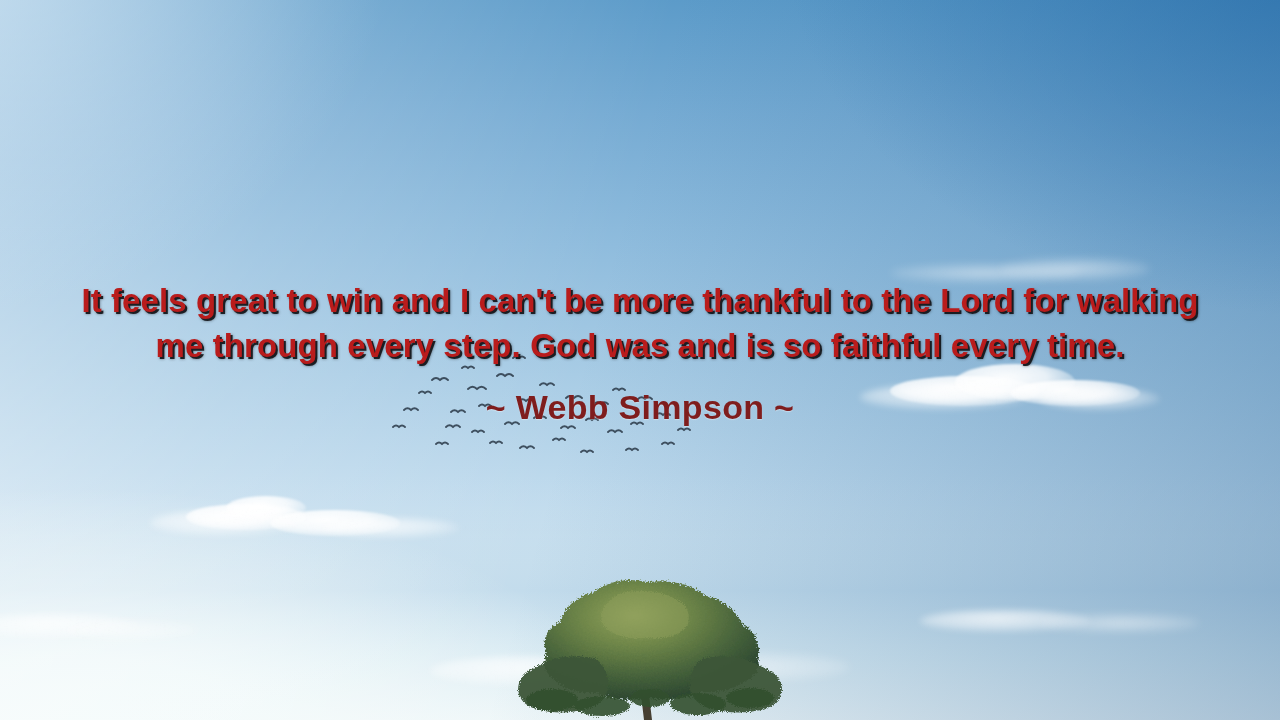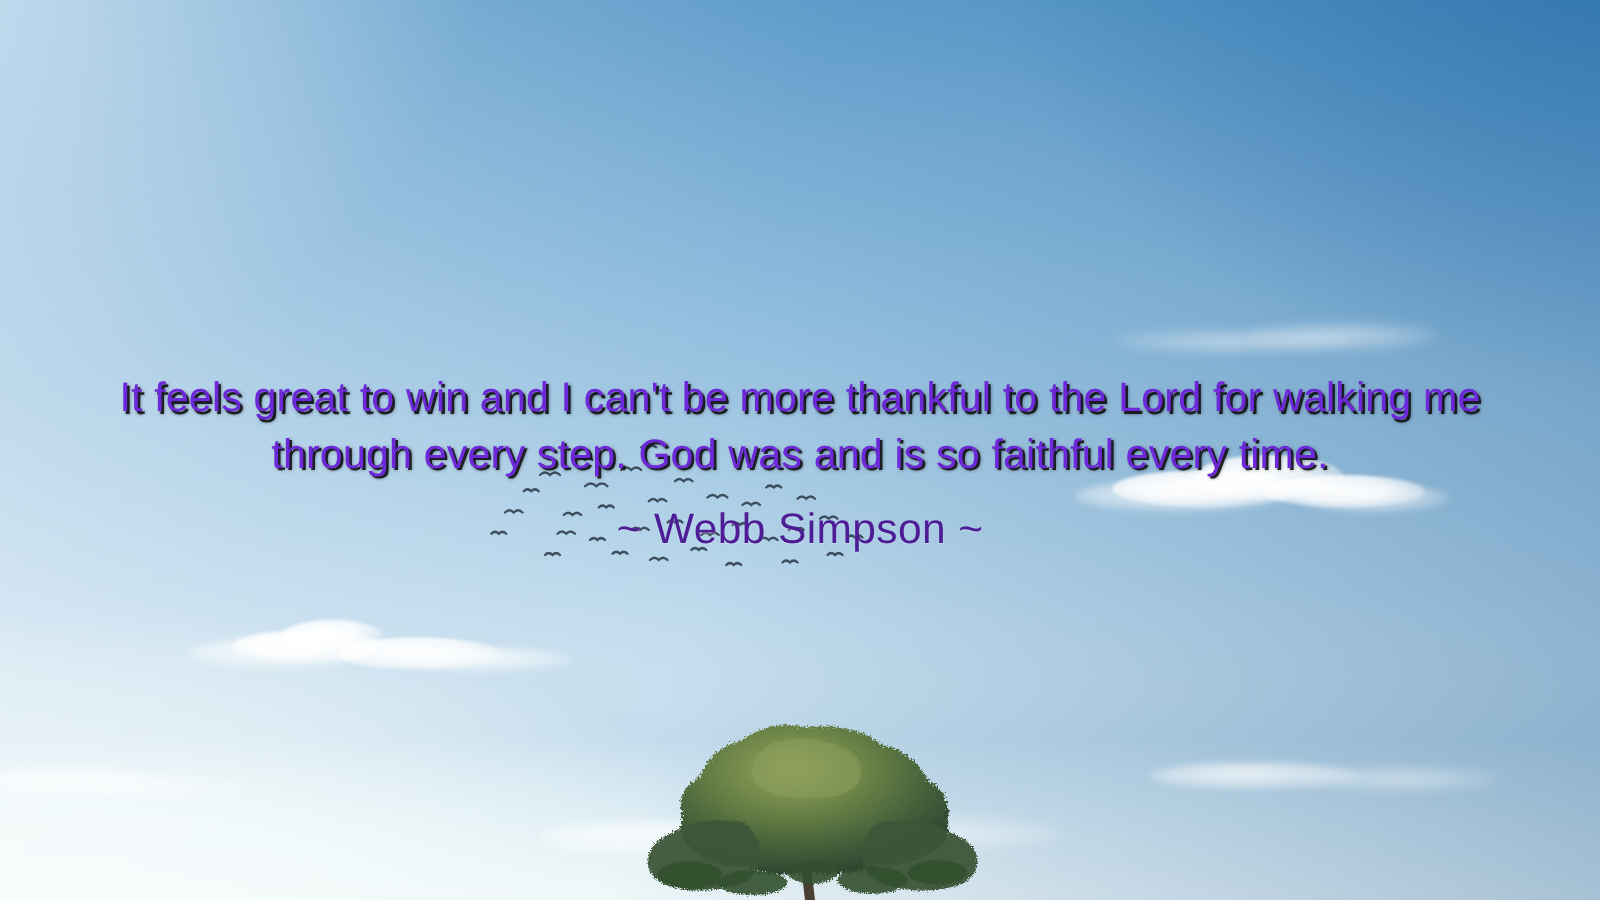--- a/index.html
+++ b/index.html
@@ -77,37 +77,37 @@
 
   
   .text-wrap {
     position:absolute;
     left:0; right:0;
     top:278px;
     text-align:center;
     padding:0 48px;
   }
   .quote-text {
-    color:#6d28d9;
+    color:#b91c1c;
     font-size:33px;
     line-height:45px;
-    font-weight:400;
+    font-weight:700;
     letter-spacing:0.1px;
     text-shadow:
        2px 2px 0 rgba(20,22,26,0.92),
        2px 2px 3px rgba(18,20,24,0.55);
     max-width:1120px;
-    margin:17px auto;
+    margin:0 auto;
   }
   .author-text {
-    margin-top:3px;
-    color:#4c1d95;
+    margin-top:18px;
+    color:#7f1d1d;
     font-size:34px;
     line-height:42px;
-    font-weight:400;
+    font-weight:700;
     letter-spacing:0.3px;
     text-shadow:0 1px 1px rgba(255,255,255,0.35);
   }
 </style>
 </head>
 <body>
 
 <div id="stage">
 
   <div class="sky-base"></div>

